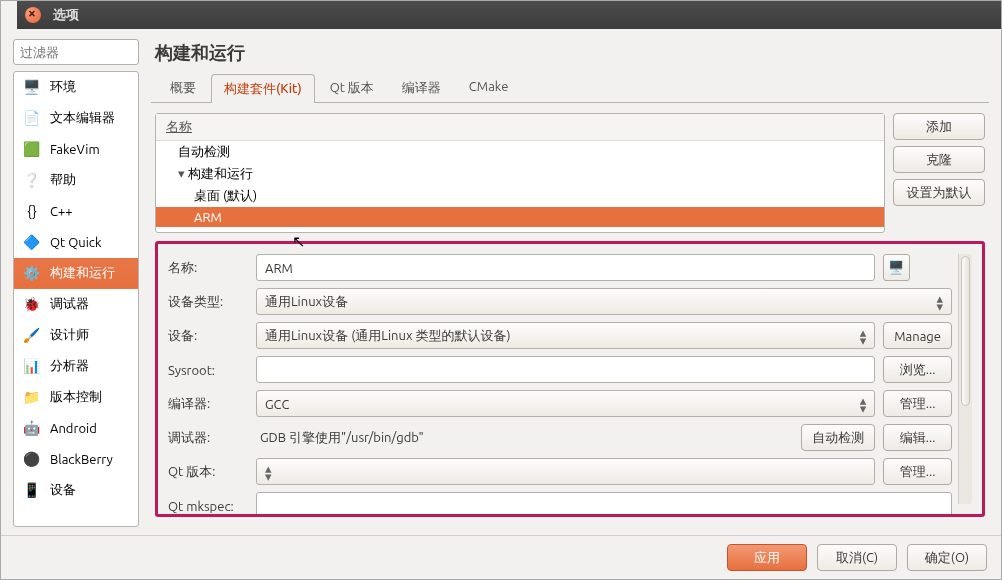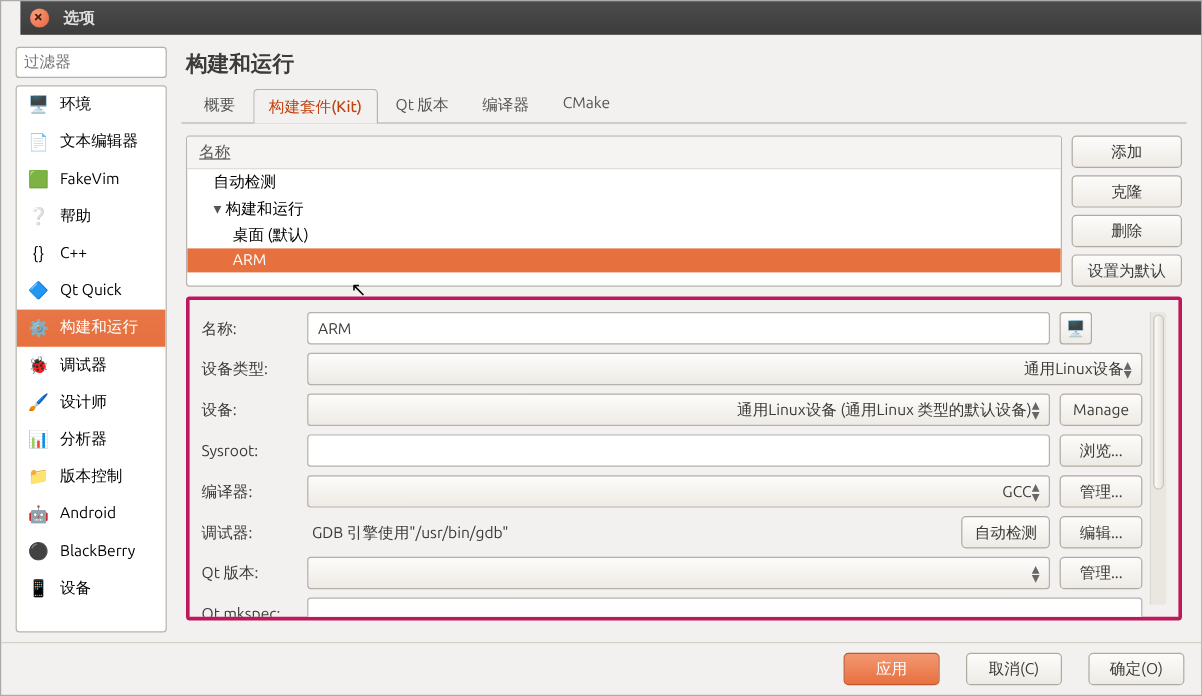--- a/index.html
+++ b/index.html
@@ -29,27 +29,27 @@
 .tree-node.l2 { padding-left: 38px; }
 .tree-node.l2.selected { background: #e7703f; color: #fff; padding-top: 3px; padding-bottom: 3px; }
 .tree-node .arrow { display: inline-block; width: 10px; color: #555; }
 .kits-buttons { display: flex; flex-direction: column; gap: 6px; width: 92px; }
 .btn { height: 27px; border: 1px solid #b0aaa1; background: linear-gradient(to bottom, #fdfcfb, #eeebe5); border-radius: 4px; cursor: pointer; color: #3c3b37; padding: 0 10px; display: flex; align-items: center; justify-content: center; }
 .btn.primary { background: linear-gradient(to bottom, #f39872, #e7703f); border-color: #c4552a; color: #fff; }
 .form-panel { flex: 1; border: 3px solid #be185d; border-radius: 3px; padding: 10px 10px; display: flex; gap: 6px; overflow: hidden; background: #f2f1f0; }
 .form-grid { flex: 1; display: grid; grid-template-columns: 80px 1fr auto auto; gap: 7px 8px; align-content: start; }
 .form-label { display: flex; align-items: center; color: #3c3b37; }
 .txt-input { height: 27px; border: 1px solid #b5b0a9; background: #fff; border-radius: 3px; padding: 0 8px; color: #3c3b37; }
-.combo { height: 27px; border: 1px solid #b5b0a9; background: linear-gradient(to bottom,#fdfcfb,#eeebe5); border-radius: 3px; padding: 0 8px; display: flex; align-items: center; justify-content: flex-end; color: #3c3b37; cursor: pointer; }
+.combo { height: 27px; border: 1px solid #b5b0a9; background: linear-gradient(to bottom,#fdfcfb,#eeebe5); border-radius: 3px; padding: 0 8px; display: flex; align-items: center; justify-content: space-between; color: #3c3b37; cursor: pointer; }
 .combo .chev { font-size: 9px; color: #666; line-height: 8px; display: flex; flex-direction: column; }
 .static-val { display: flex; align-items: center; color: #3c3b37; padding-left: 4px; }
 .icon-btn { width: 27px; height: 27px; border: 1px solid #b0aaa1; background: linear-gradient(to bottom,#fdfcfb,#eeebe5); border-radius: 3px; display: flex; align-items: center; justify-content: center; cursor: pointer; }
 .scroll-gutter { width: 14px; background: #eae7e1; border-left: 1px solid #d4d0c8; border-radius: 0 3px 3px 0; position: relative; }
 .scroll-thumb { position: absolute; left: 2px; right: 2px; top: 2px; height: 60%; background: linear-gradient(to right,#fdfcfb,#e5e2da); border: 1px solid #c9c4bb; border-radius: 5px; }
-.footer { height: 44px; border-top: 1px solid #d4d0c8; display: flex; align-items: center; justify-content: flex-end; padding: 0 14px; gap: 22px; }
+.footer { height: 44px; border-top: 1px solid #d4d0c8; display: flex; align-items: center; justify-content: flex-end; padding: 0 14px; gap: 10px; }
 .footer .btn { min-width: 80px; }
 .cursor { position: absolute; left: 292px; top: 232px; pointer-events: none; font-size: 16px; color: #000; }
 </style>
 </head>
 <body>
 
 <div class="window">
   <div class="titlebar">
     <div class="tb-close"></div>
     <span>选项</span>
@@ -138,21 +138,20 @@
             <div class="tree-body">
               <div class="tree-node">自动检测</div>
               <div class="tree-node"><span class="arrow">▾</span><span>构建和运行</span></div>
               <div class="tree-node l2">桌面 (默认)</div>
               <div class="tree-node l2 selected">ARM</div>
             </div>
           </div>
           <div class="kits-buttons">
             <button class="btn">添加</button>
             <button class="btn">克隆</button>
-            <button class="btn">删除</button>
             <button class="btn">设置为默认</button>
           </div>
         </div>
 
         <div class="form-panel">
           <div class="form-grid">
 
             <div class="form-label">名称:</div>
             <input class="txt-input" style="grid-column: 2 / span 2;" value="ARM">
             <div class="icon-btn">

